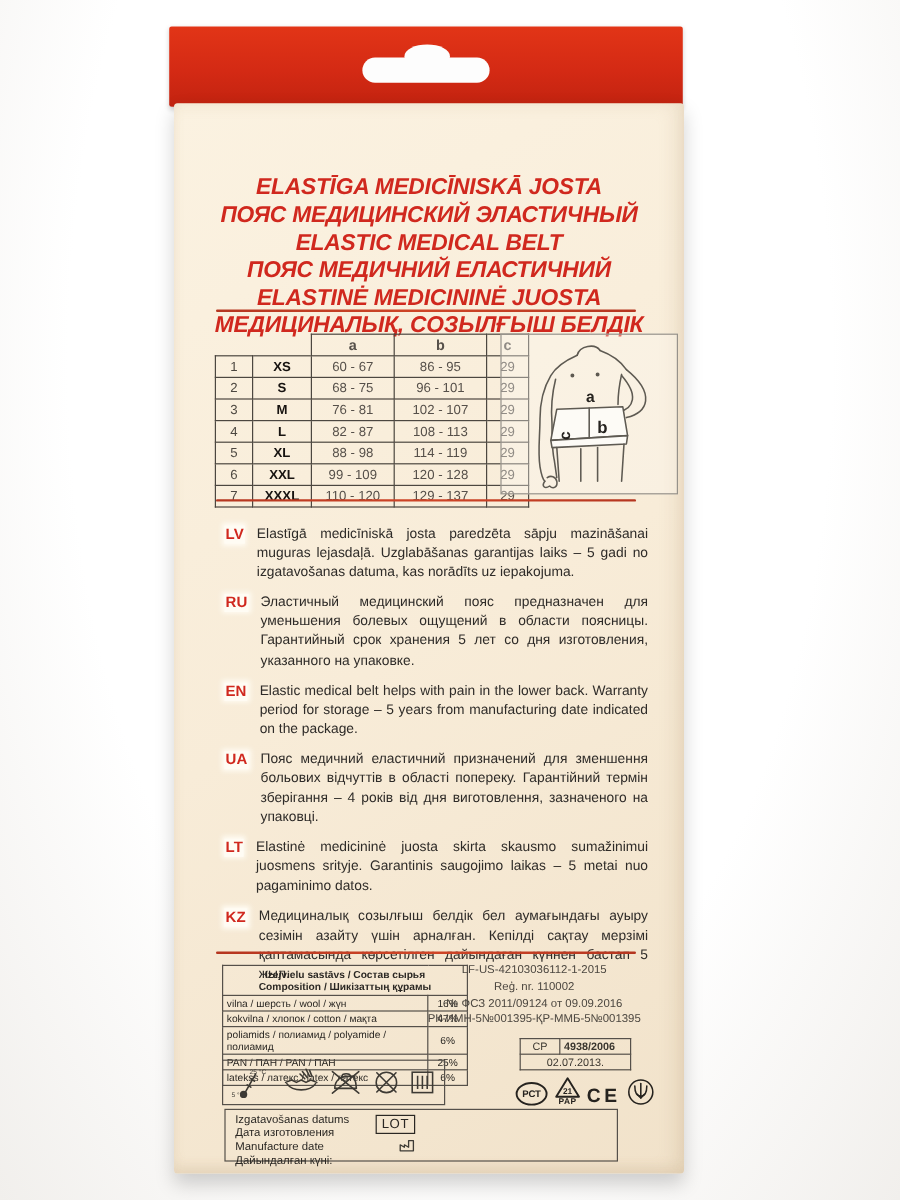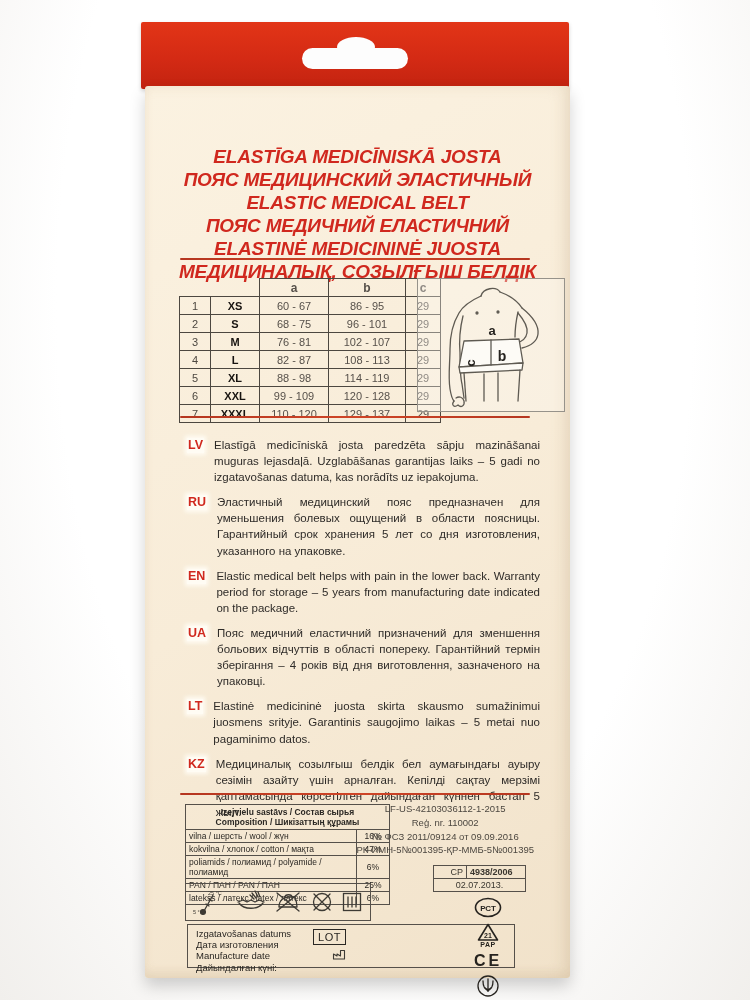--- a/index.html
+++ b/index.html
@@ -68,24 +68,24 @@
   .mfg-box{position:absolute;left:42px;top:838px;width:328px;height:44px;border:1px solid #55504a;
     box-sizing:border-box;padding:3px 8px;display:flex;gap:22px;}
   .mfg-lines{font-size:9.5px;line-height:1.18;color:#2a2723;}
   .mfg-mid{display:flex;flex-direction:column;align-items:flex-end;gap:3px;padding-top:1px;}
   .lot{border:1.5px solid #2a2723;padding:0 4px;font-size:11px;line-height:14px;color:#2a2723;letter-spacing:.5px;}
 
   
   .codes{position:absolute;right:36px;top:716px;text-align:center;font-size:9.5px;line-height:1.45;color:#4c4740;}
   .cp-table{position:absolute;left:288px;top:779px;font-size:9px;color:#3a362f;}
   .cp-table td{border:1px solid #55504a;height:12px;padding:0 3px;}
-  .cp-label{width:26px;text-align:right;}
+  .cp-label{width:26px;text-align:center;}
   .cp-num{width:52px;text-align:left;font-weight:bold;}
   .cp-date{text-align:center;}
-  .cert-row{position:absolute;left:284px;top:811px;width:118px;display:flex;align-items:center;gap:5px;flex-direction:column;}
+  .cert-row{position:absolute;left:284px;top:811px;width:118px;display:flex;align-items:flex-end;gap:5px;}
   .ce{font-size:16px;font-weight:bold;letter-spacing:3px;color:#26231f;line-height:1;}
   .recycle-wrap{display:flex;flex-direction:column;align-items:center;line-height:1;}
   .pap{font-size:7px;font-weight:bold;color:#26231f;letter-spacing:.5px;margin-top:-1px;}
 </style>
 </head>
 <body>
 
 <div class="stage">
 
   <div class="band">

